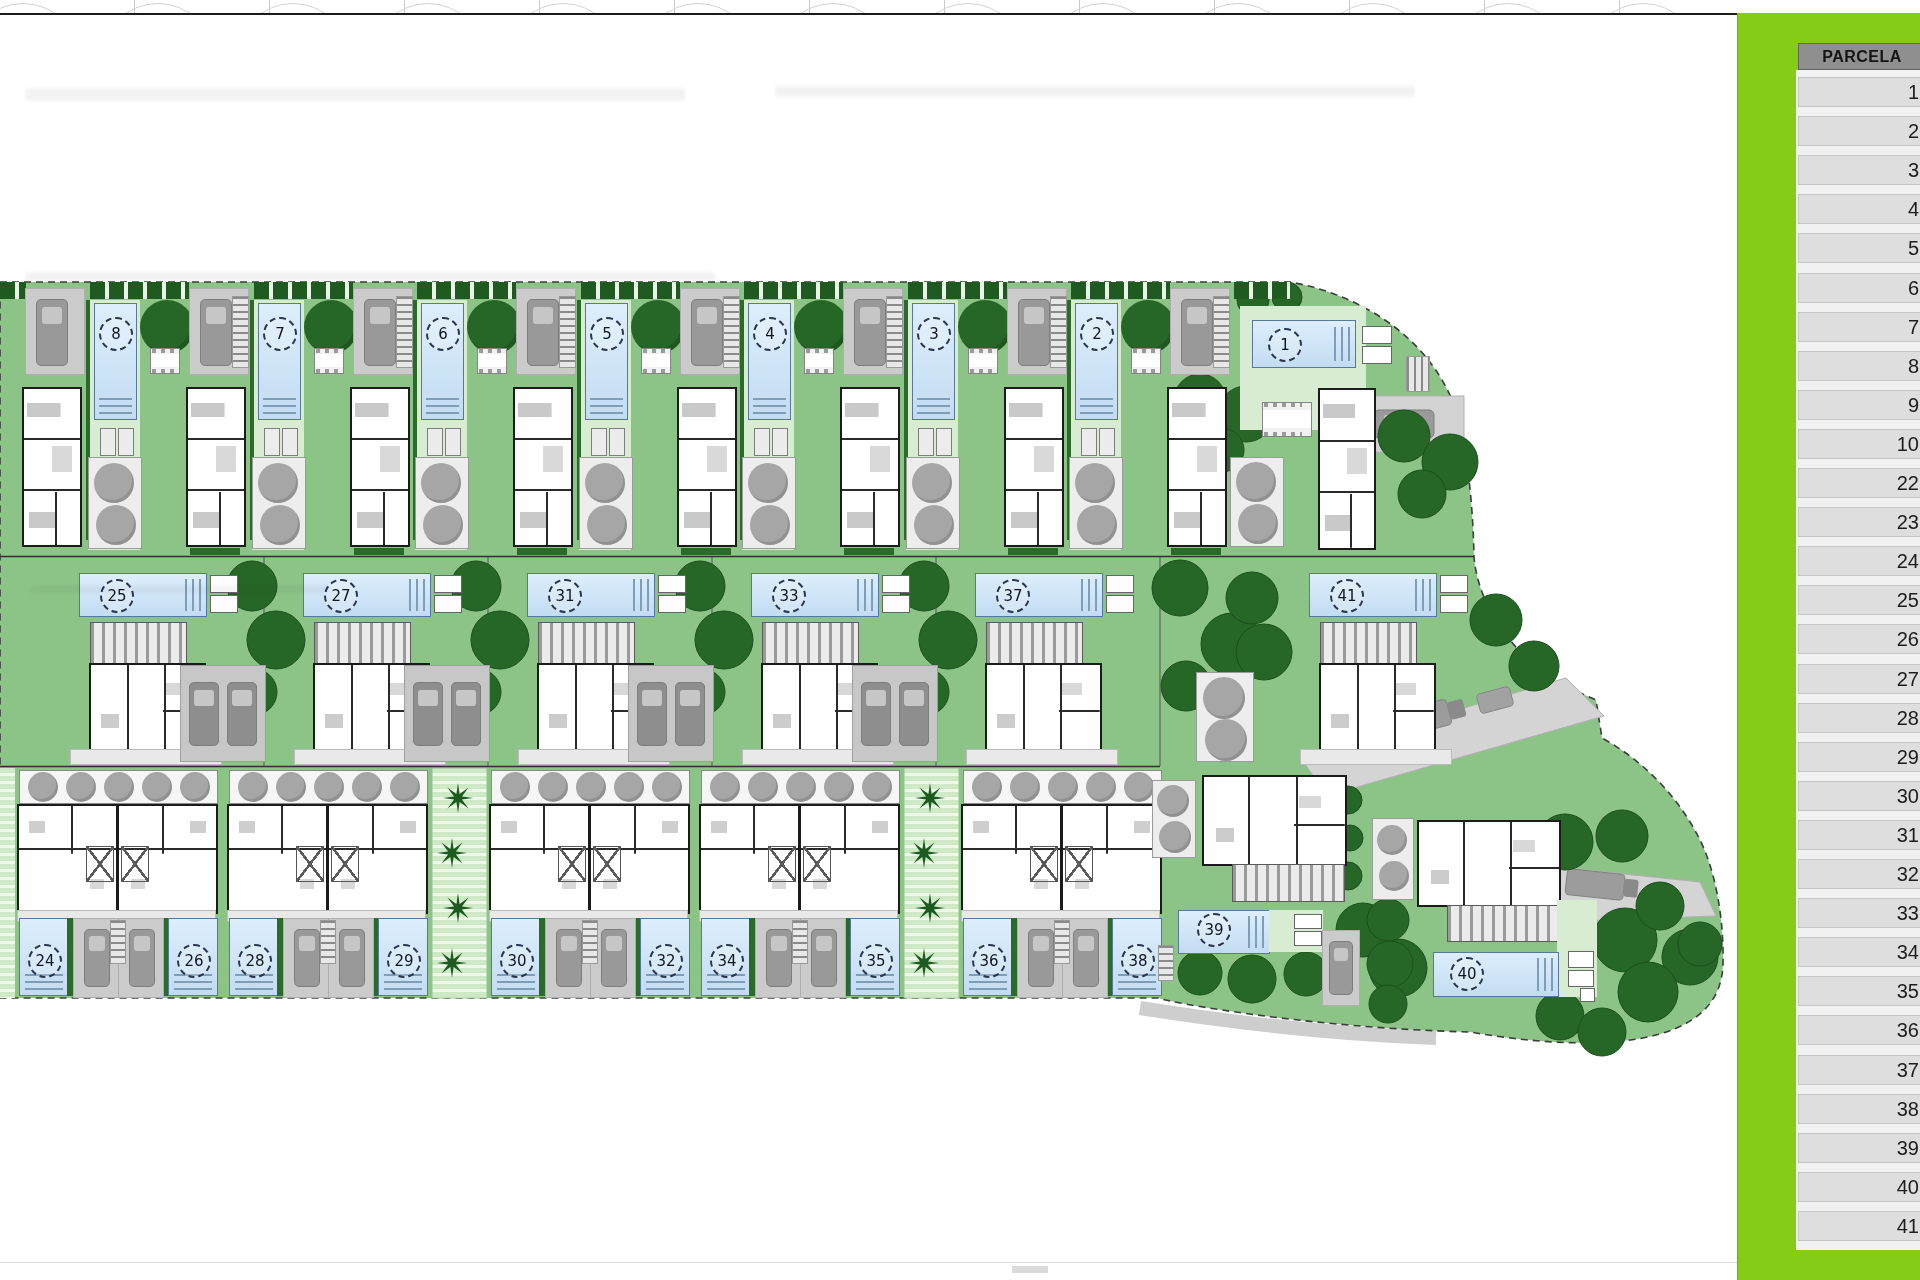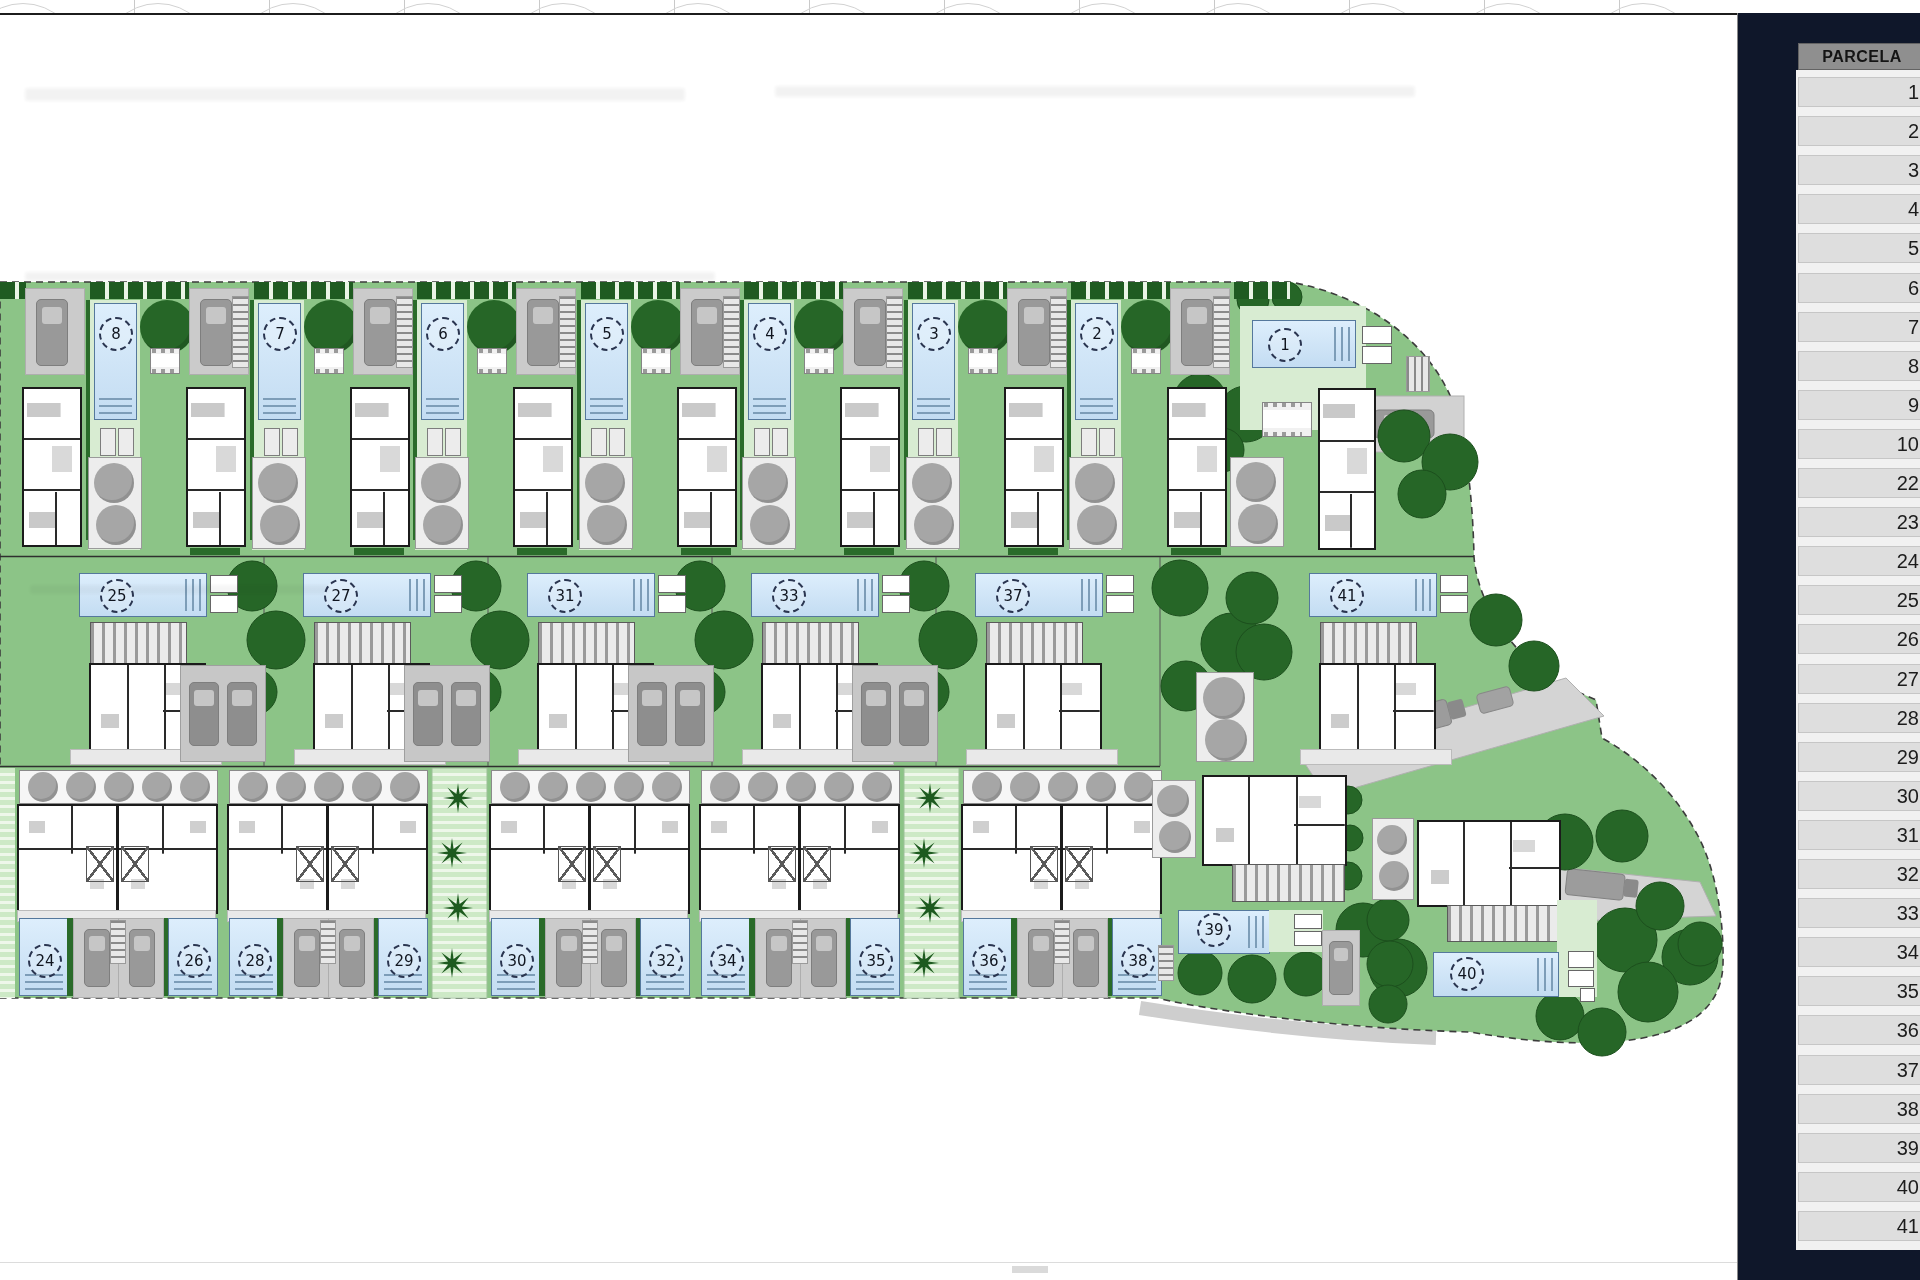--- a/index.html
+++ b/index.html
@@ -63,21 +63,21 @@
     background-size:2px 100%,2px 100%,36% 2px,18px 14px,22px 12px;
     background-position:32% 0,66% 0,100% 55%,10% 70%,80% 25%;}
   .house-d{background-image:linear-gradient(#2a2a2a,#2a2a2a),linear-gradient(#2a2a2a,#2a2a2a),
       linear-gradient(#cfcfcf,#cfcfcf),linear-gradient(#d8d8d8,#d8d8d8);
     background-size:100% 2px,2px 45%,16px 12px,14px 10px;
     background-position:0 40%,55% 0,12% 16%,85% 76%;}
   .xst{position:absolute;width:26px;height:34px;top:38%;border:1px solid #555;background:
      linear-gradient(to top right,transparent 47%,#5a5a5a 47% 53%,transparent 53%),
      linear-gradient(to bottom right,transparent 47%,#5a5a5a 47% 53%,transparent 53%);}
   
-  #sidebar{position:absolute;left:1737px;top:13px;width:183px;height:1267px;background:#0f172a;
+  #sidebar{position:absolute;left:1737px;top:13px;width:183px;height:1267px;background:#84cc16;
            border-left:1px solid #8a8a8a;}
   #tableBacking{position:absolute;left:58px;top:57px;width:130px;height:1180px;background:#f1f1f1;}
   #parcelaHeader{position:absolute;left:60px;top:30px;width:128px;height:27px;background:#8f8f8f;
       border:1px solid #636363;box-sizing:border-box;display:flex;align-items:center;justify-content:center;
       font-size:16px;font-weight:600;letter-spacing:.5px;color:#141414;}
   .prow{position:absolute;left:60px;width:136px;height:30px;background:#dedede;border:1px solid #c6c6c6;
       box-sizing:border-box;font-size:20px;color:#1c1c1c;text-align:right;padding-right:14px;line-height:28px;}
 </style>
 </head>
 <body>

